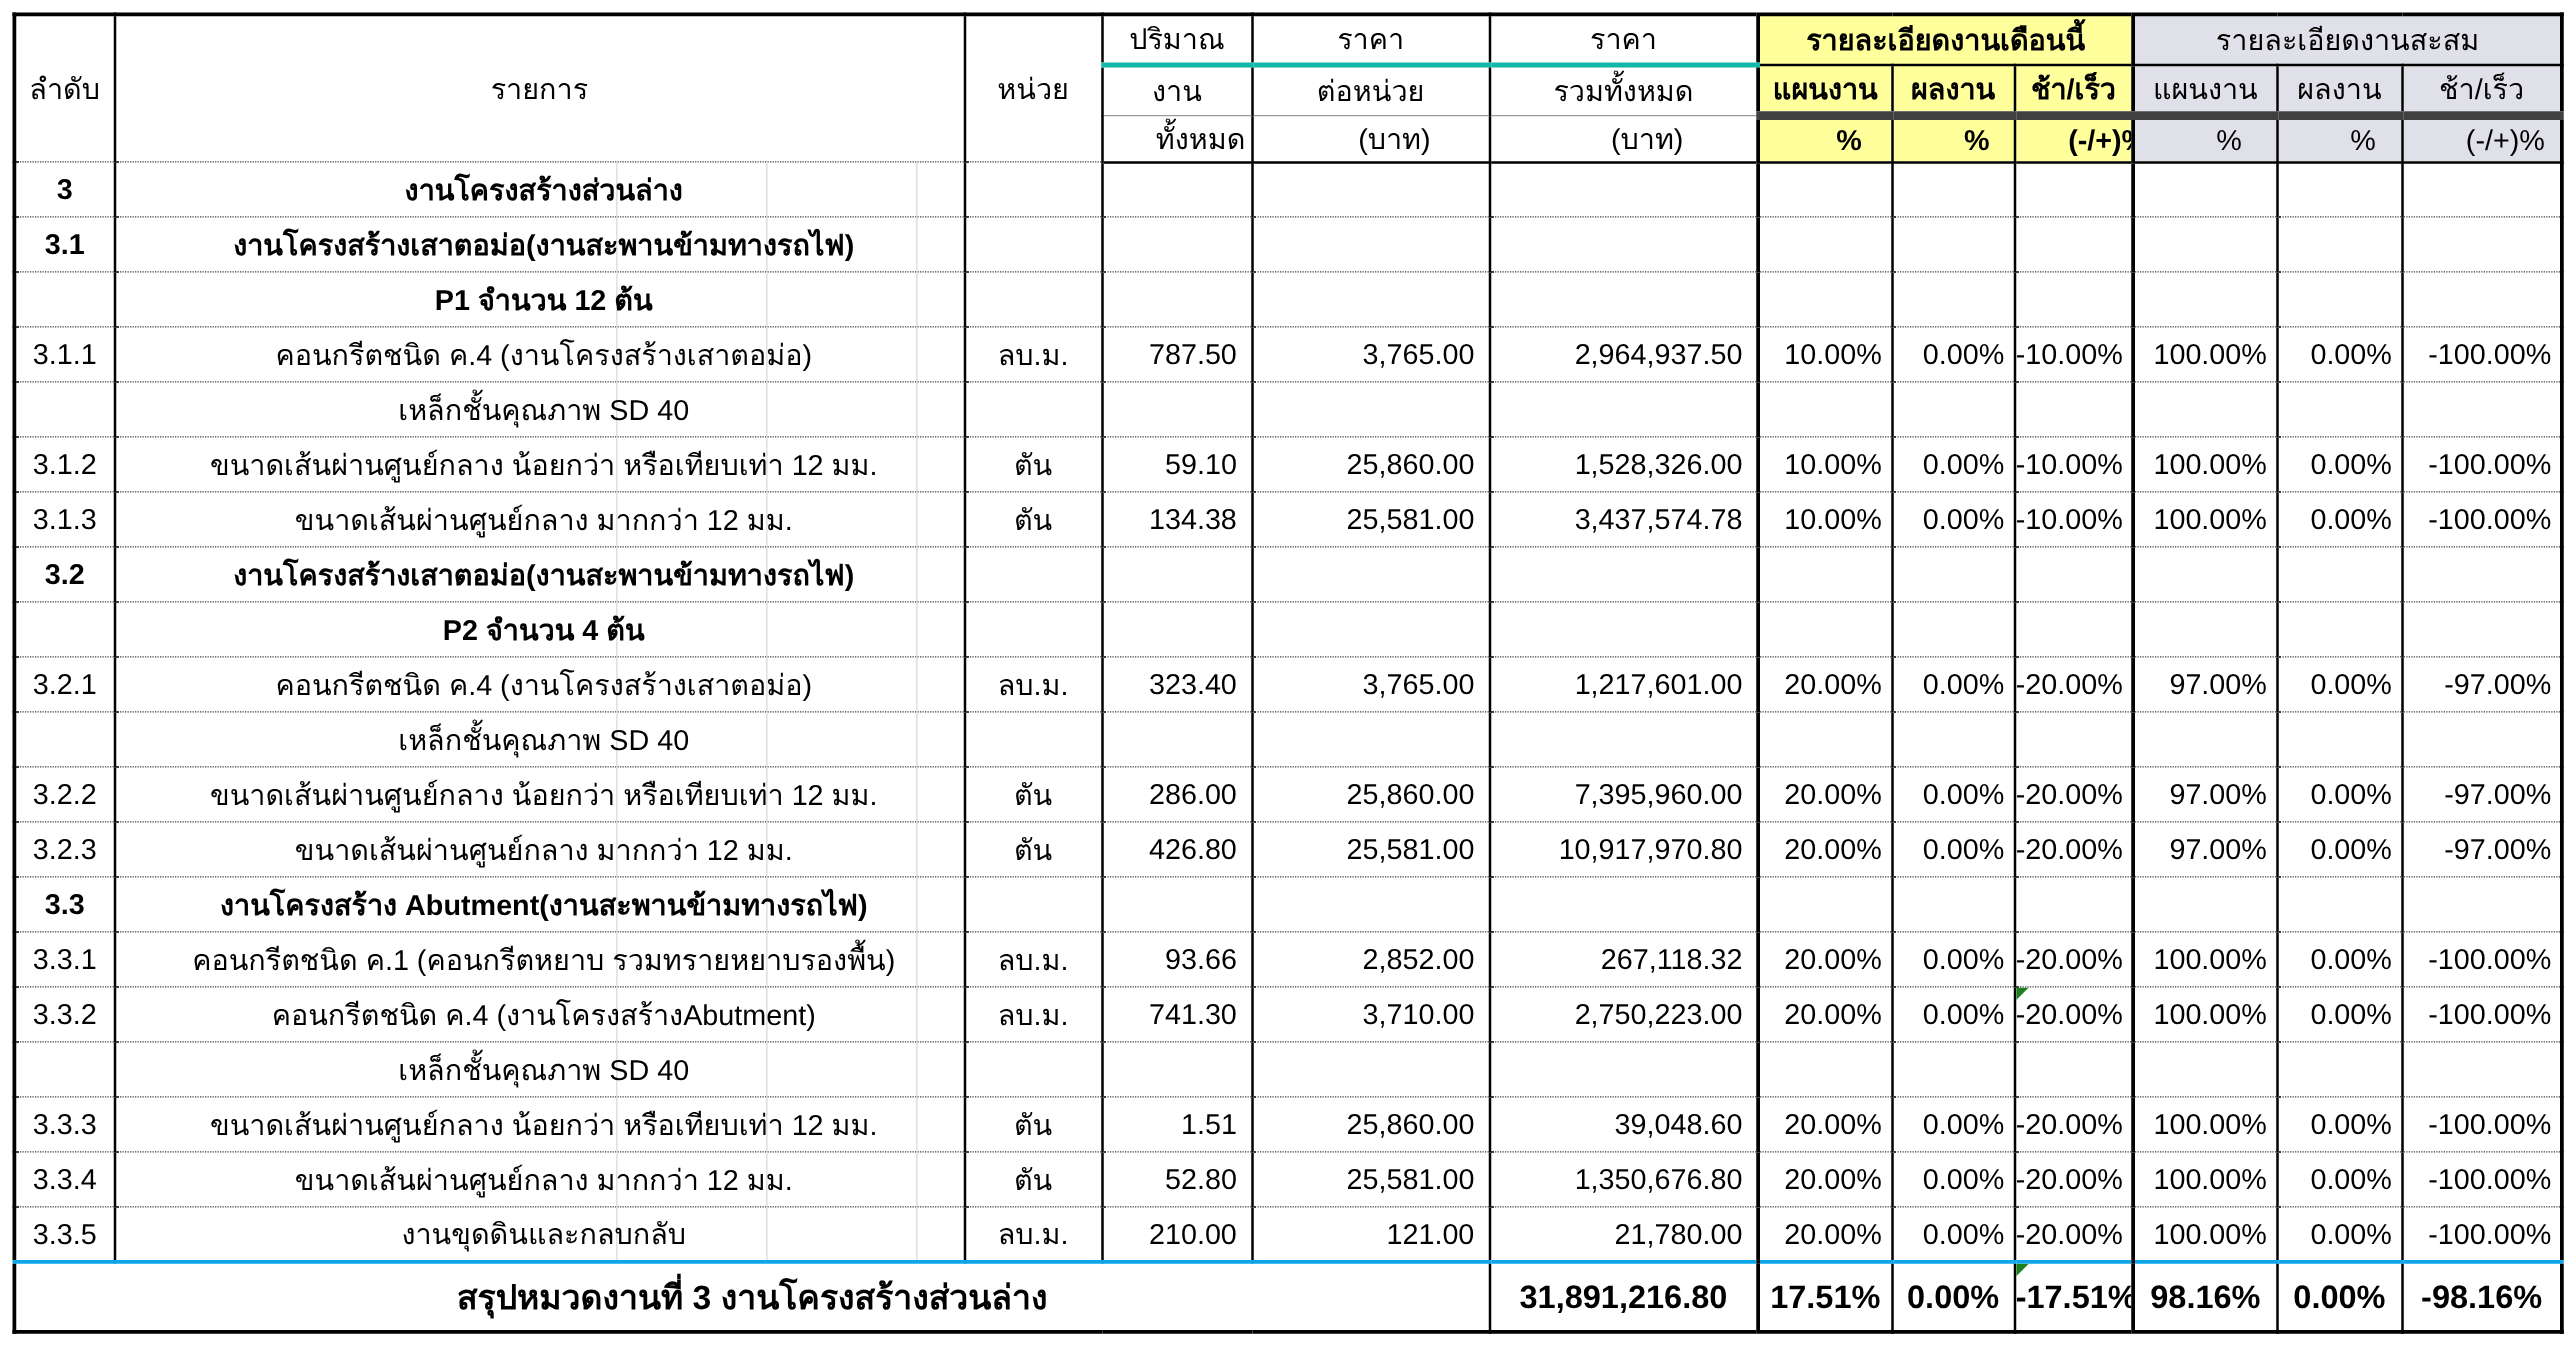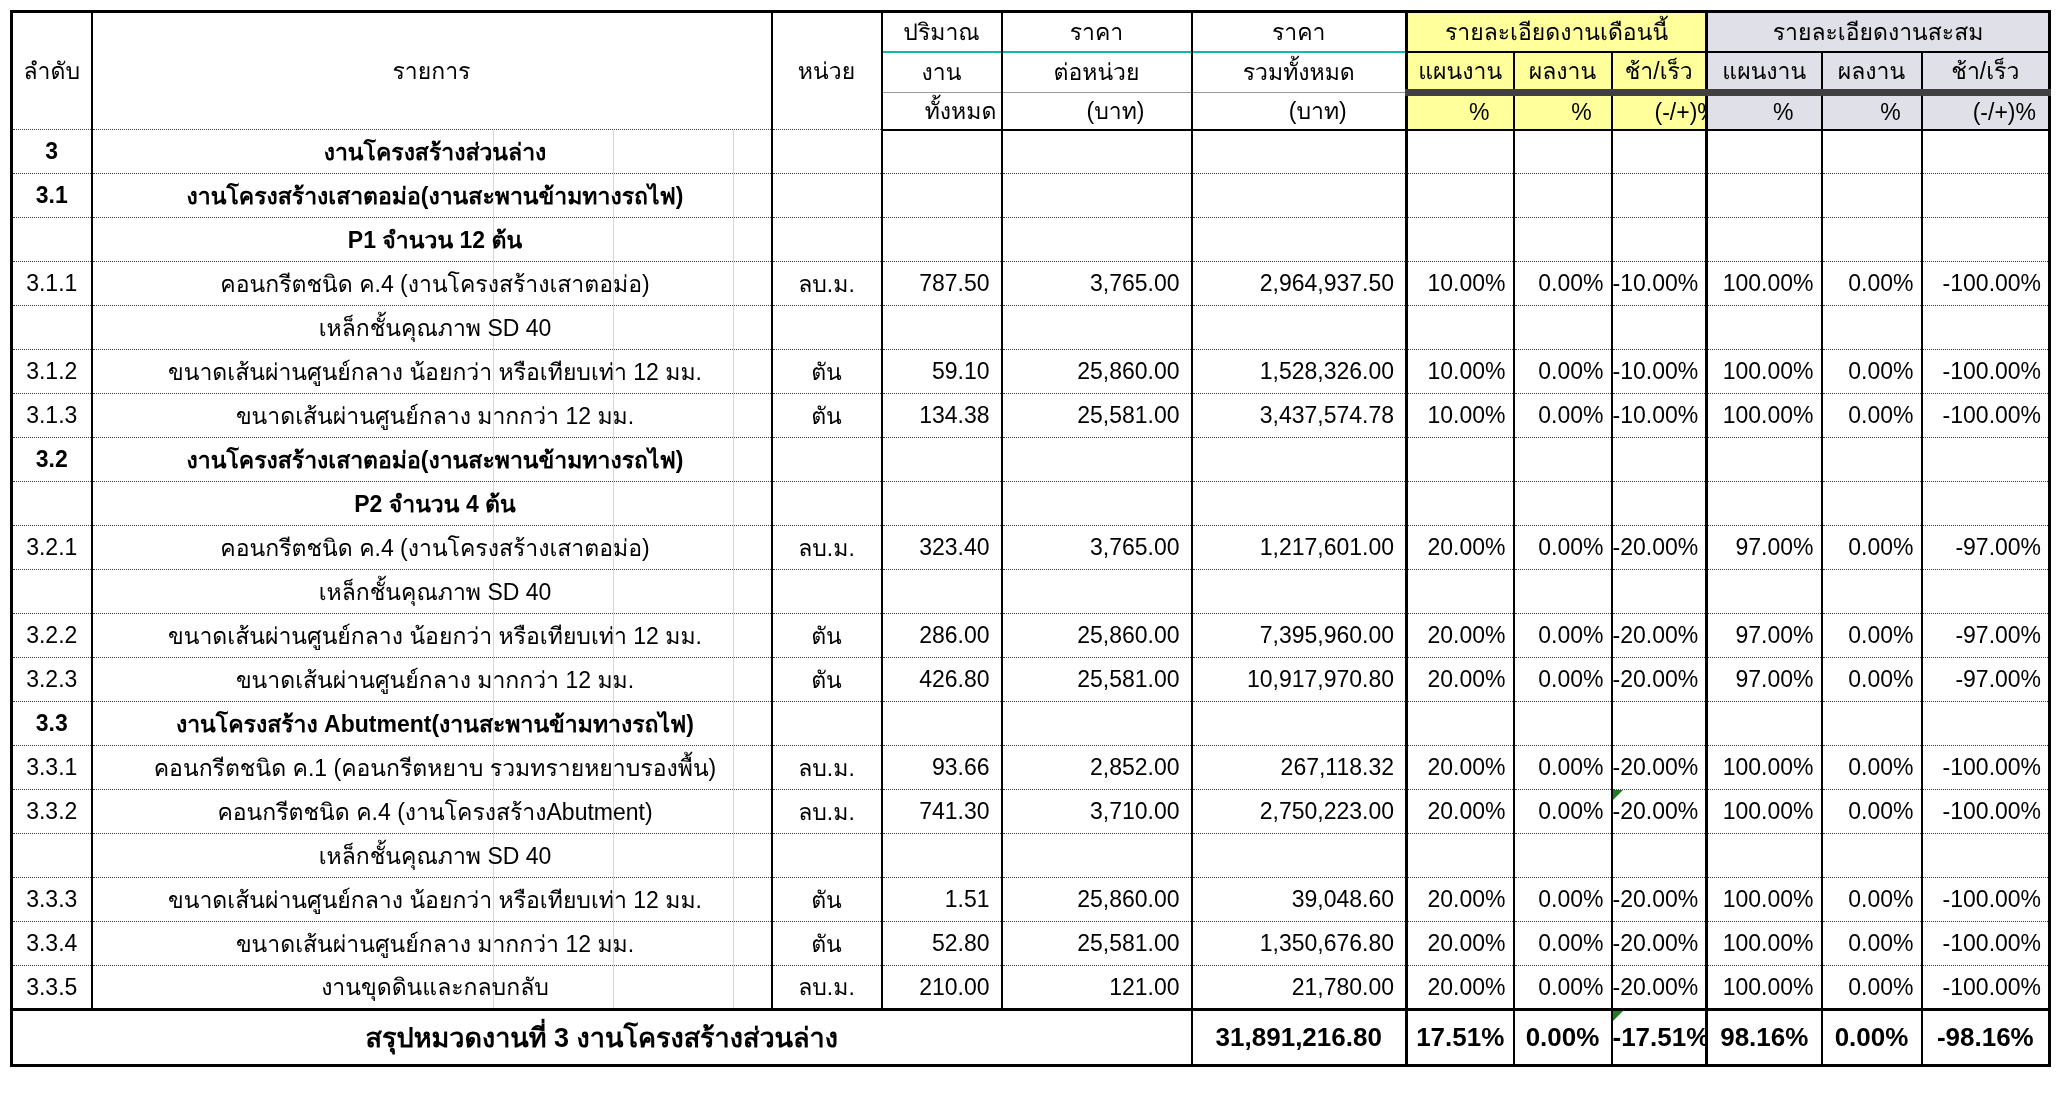--- a/index.html
+++ b/index.html
@@ -18,24 +18,24 @@
   thead th{
     border-left:2px solid #000;border-right:2px solid #000;
     font-weight:normal;font-size:23px;text-align:center;vertical-align:middle;
     background:#fff;padding:0 4px;
   }
   tr.h-a th{height:40px;margin-top:24px;}
   tr.h-b th{height:38px;}
   tr.h-c th{height:32px;}
   thead tr.h-c th{border-bottom:2px solid #000;padding-left:42px;}
   th.stk-a{border-bottom:1px solid #9a9a9a;}
-  th.stk-b{border-top:2px solid #14b8a6;border-bottom:1px solid #9a9a9a;}
+  th.stk-b{border-top:4px solid #14b8a6;border-bottom:1px solid #9a9a9a;}
   th.stk-c{border-top:1px solid #9a9a9a;}
   th.group{border-bottom:2px solid #000;}
-  th.month{background:var(--month-header-bg,#FFFF9C);}
+  th.month{background:var(--month-header-bg,#FFFF9C);font-weight:bold;}
   th.cum{background:var(--cum-header-bg,#E0E0E8);}
   tr.h-b th.month,tr.h-b th.cum{border-bottom:7px solid #404040;}
   tr.h-c th.month,tr.h-c th.cum{border-top:1px solid #9a9a9a;}
   
   .c-mplan{border-left-width:3px !important;}
   .c-cplan{border-left-width:3px !important;}
   .c-mdiff,.c-cdiff{border-left-width:1px !important;}
   
   tbody td{
     height:44px;vertical-align:middle;font-size:23px;
@@ -53,21 +53,21 @@
     background-size:1px 100%,1px 100%,1px 100%;
     background-position:400px 0,520px 0,640px 0;
     background-repeat:no-repeat;
   }
   tbody td.c-unit{text-align:center;}
   tbody td.num{text-align:right;padding-right:11px;margin-left:19px;}
   tbody td.pct{text-align:right;padding-right:7px;}
   tr.bold-row td{font-weight:bold;}
   
   tr.summary td{
-    border-top:3px solid #000000;border-left:2px solid #000;border-right:2px solid #000;
+    border-top:3px solid #0ea5e9;border-left:2px solid #000;border-right:2px solid #000;
     height:56px;font-weight:bold;font-size:26px;text-align:center;vertical-align:middle;
   }
   tr.summary td.sum-label{font-size:27px;}
   
   td.flagged{position:relative;}
   td.flagged::before{
     content:"";position:absolute;top:0;left:0;width:0;height:0;
     border-top:10px solid var(--error-indicator-green,#1E7D1E);
     border-right:10px solid transparent;
   }

